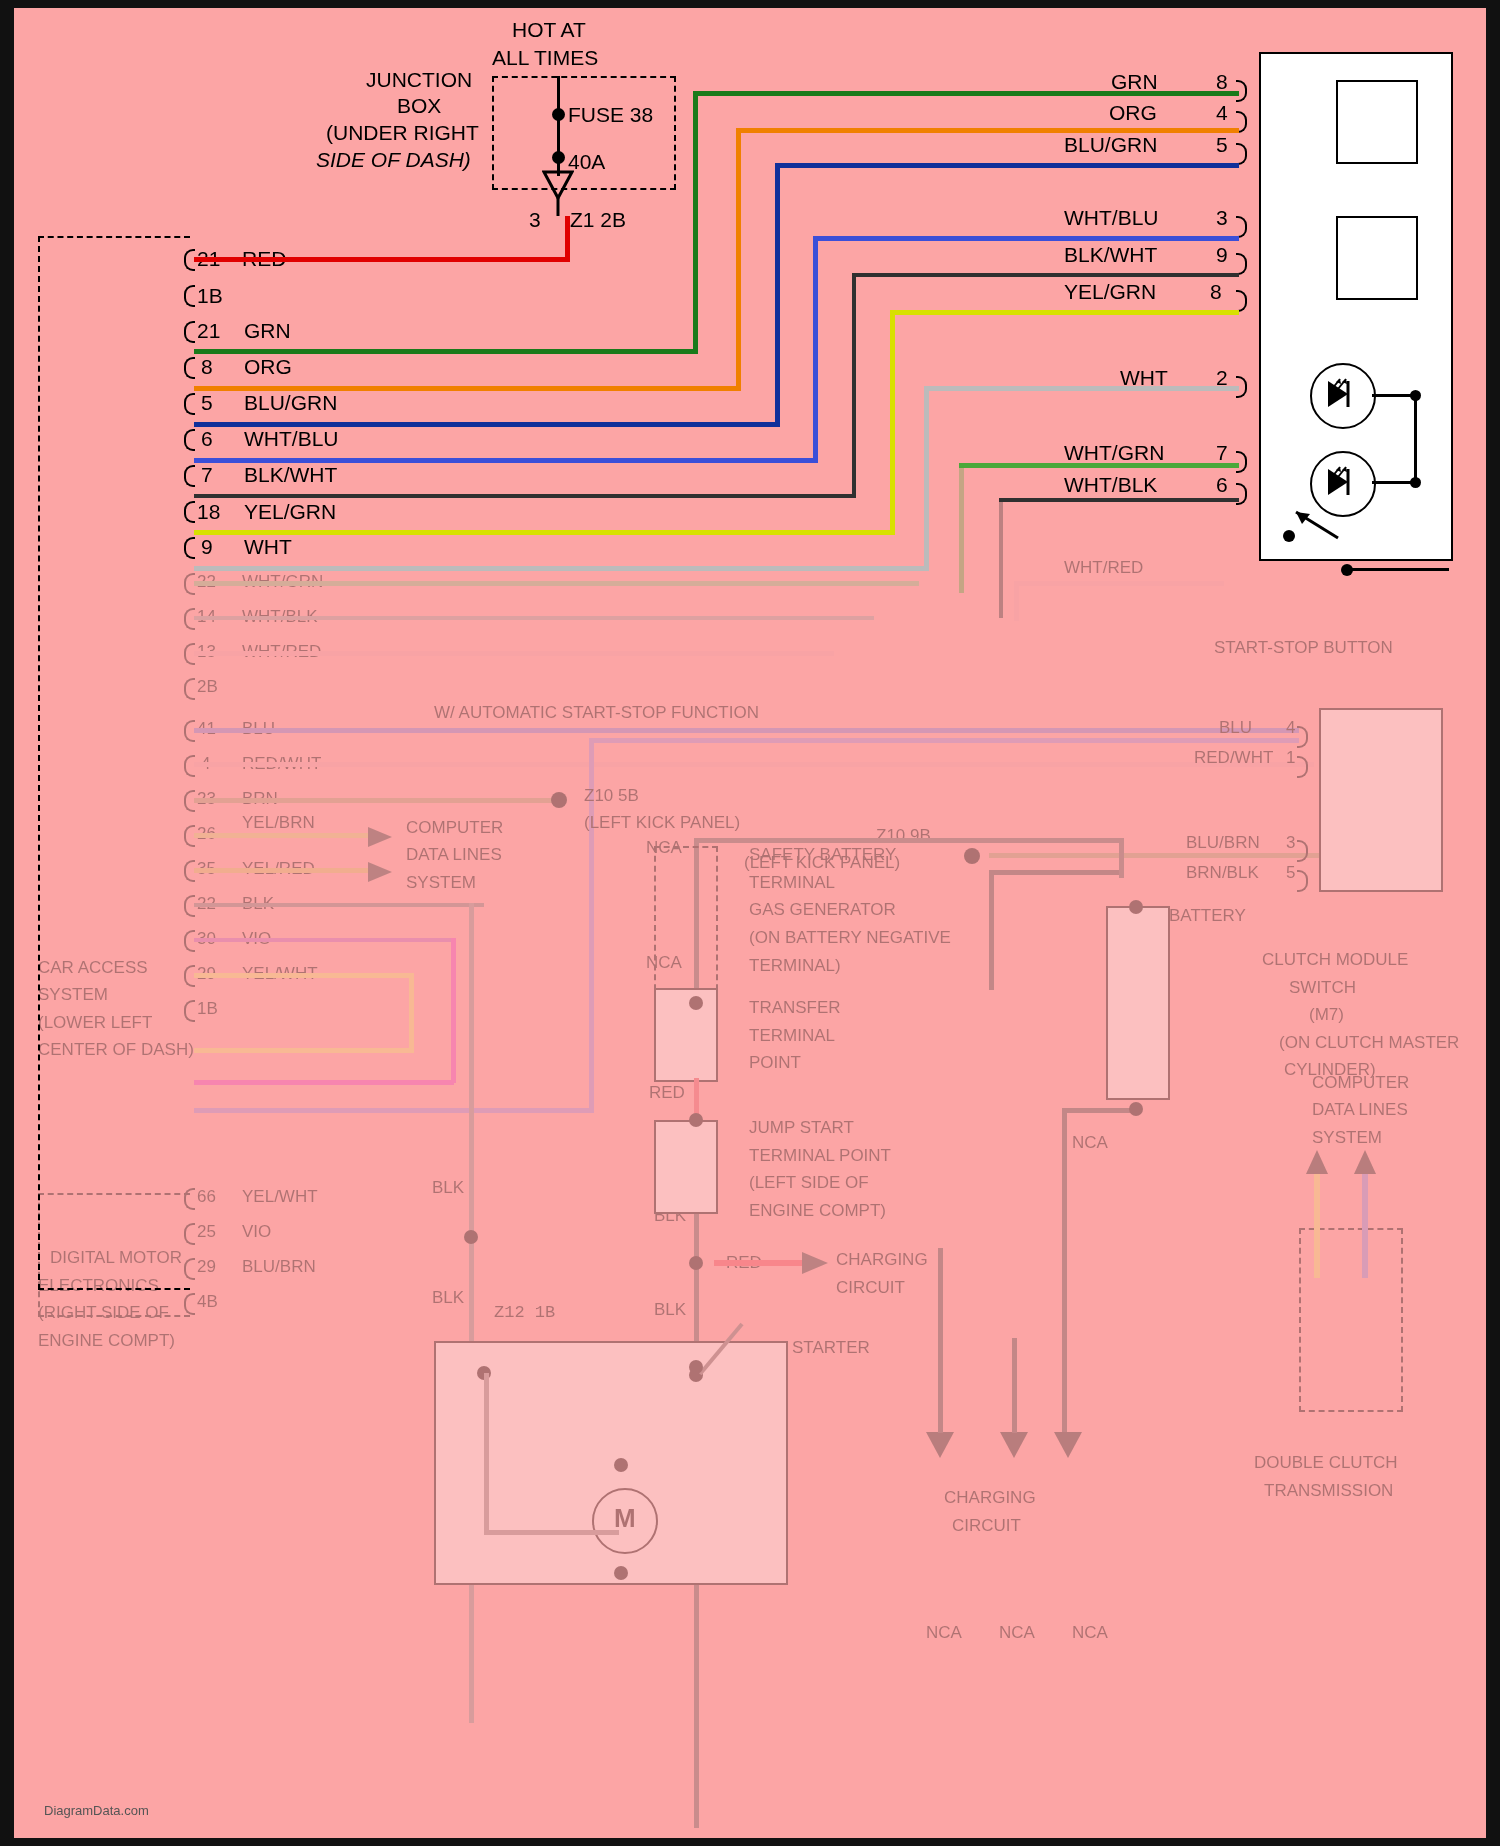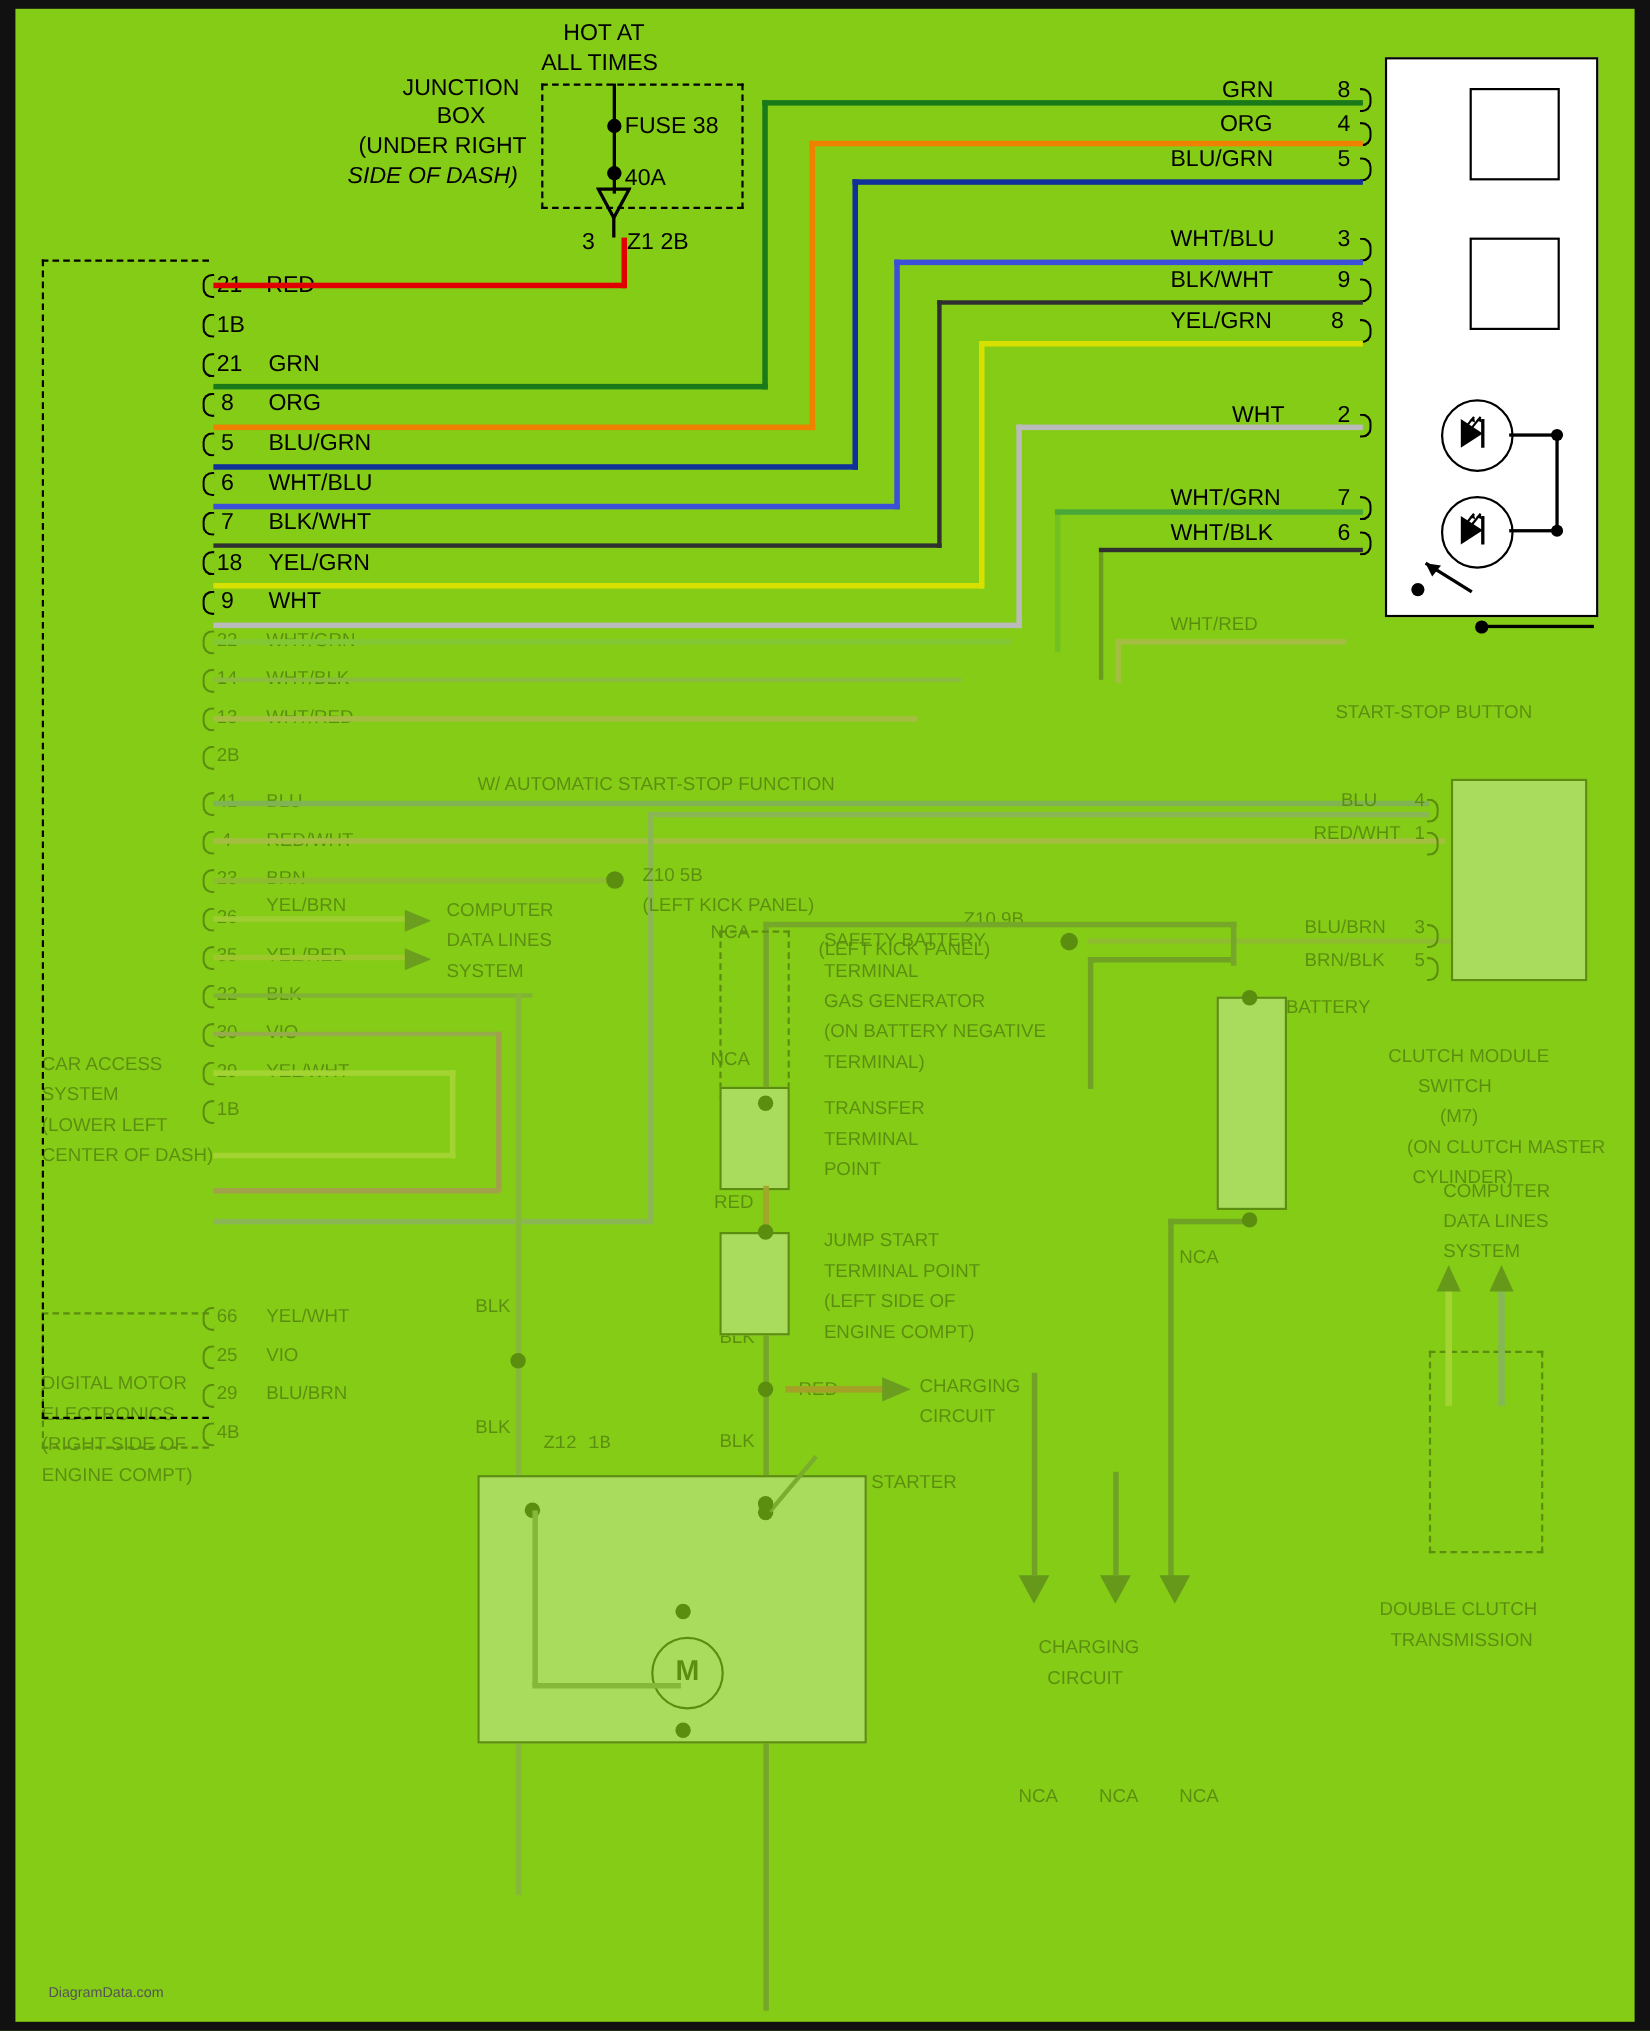--- a/index.html
+++ b/index.html
@@ -1,18 +1,18 @@
 <!DOCTYPE html>
 <html><head>
 <meta charset="utf-8">
 <style>
   html,body{margin:0;padding:0;background:#1a1a1a;}
   body{font-family:"Liberation Sans",sans-serif;}
   #page{position:relative;width:1500px;height:1846px;background:#111;overflow:hidden;}
-  #sheet{position:absolute;left:14px;top:8px;width:1472px;height:1830px;background:#84cc16;}
+  #sheet{position:absolute;left:14px;top:8px;width:1472px;height:1830px;background:#fca5a5;}
   .txt{position:absolute;white-space:pre;color:#000;font-family:"Liberation Sans",sans-serif;}
   .wire{position:absolute;background:#000;}
   .faded{opacity:0.30;filter:blur(0.6px);}
   .box{position:absolute;border:2px solid #000;background:#fff;}
   .dbox{position:absolute;border:2px dashed #000;background:transparent;}
   .conn{position:absolute;border-left:2px solid #000;border-top:2px solid #000;border-bottom:2px solid #000;border-right:none;border-radius:9px 0 0 9px;width:9px;height:18px;}
   .connR{position:absolute;border-right:2px solid #000;border-top:2px solid #000;border-bottom:2px solid #000;border-left:none;border-radius:0 9px 9px 0;width:9px;height:18px;}
   .dot{position:absolute;border-radius:50%;background:#000;}
   .circ{position:absolute;border:2px solid #000;border-radius:50%;background:#fff;}
   .wm{position:absolute;left:30px;top:1795px;font-size:13px;color:#555;font-family:"Liberation Sans",sans-serif;}
@@ -300,21 +300,21 @@
       <div class="txt" style="left:392px;top:325px;font-size:17px;">SYSTEM</div>
 
       <div class="txt" style="left:420px;top:155px;font-size:17px;">W/ AUTOMATIC START-STOP FUNCTION</div>
       <div class="txt" style="left:1200px;top:90px;font-size:17px;">START-STOP BUTTON</div>
 
       <div class="txt" style="left:24px;top:410px;font-size:17px;">CAR ACCESS</div>
       <div class="txt" style="left:24px;top:437px;font-size:17px;">SYSTEM</div>
       <div class="txt" style="left:24px;top:465px;font-size:17px;">(LOWER LEFT</div>
       <div class="txt" style="left:24px;top:492px;font-size:17px;">CENTER OF DASH)</div>
 
-      <div class="txt" style="left:24px;top:700px;font-size:17px;">DIGITAL MOTOR</div>
+      <div class="txt" style="left:24px;top:700px;font-size:17px;padding-left:12px;">DIGITAL MOTOR</div>
       <div class="txt" style="left:24px;top:728px;font-size:17px;">ELECTRONICS</div>
       <div class="txt" style="left:24px;top:755px;font-size:17px;">(RIGHT SIDE OF</div>
       <div class="txt" style="left:24px;top:783px;font-size:17px;">ENGINE COMPT)</div>
 
       <div class="box" style="left:1305px;top:160px;width:120px;height:180px;"></div>
       <div class="connR" style="left:1283px;top:178px;"></div>
       <div class="connR" style="left:1283px;top:208px;"></div>
       <div class="connR" style="left:1283px;top:292px;"></div>
       <div class="connR" style="left:1283px;top:322px;"></div>
       <div class="txt" style="left:1205px;top:170px;font-size:17px;">BLU</div>

